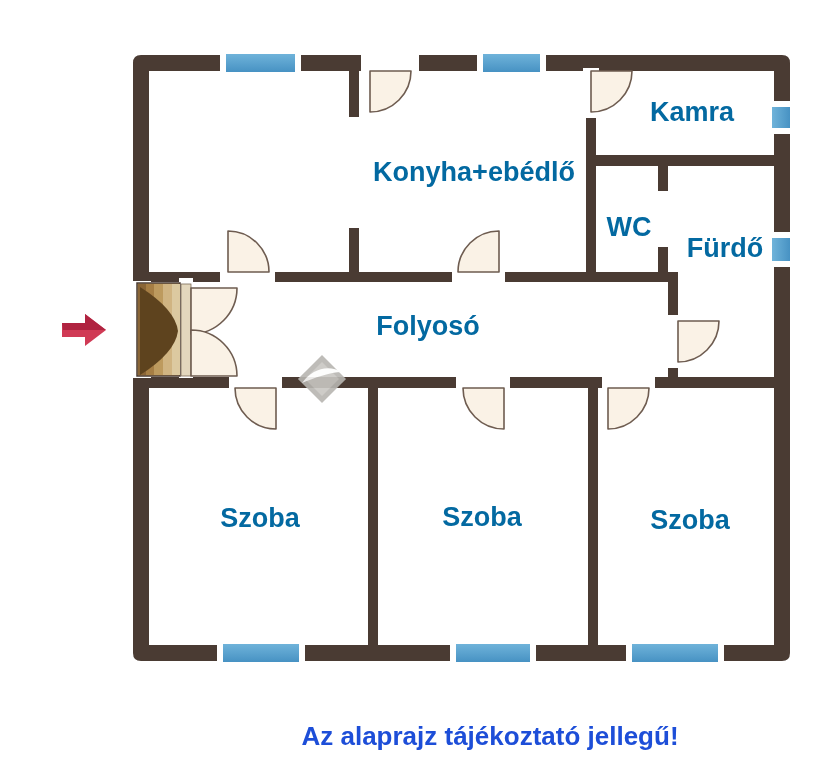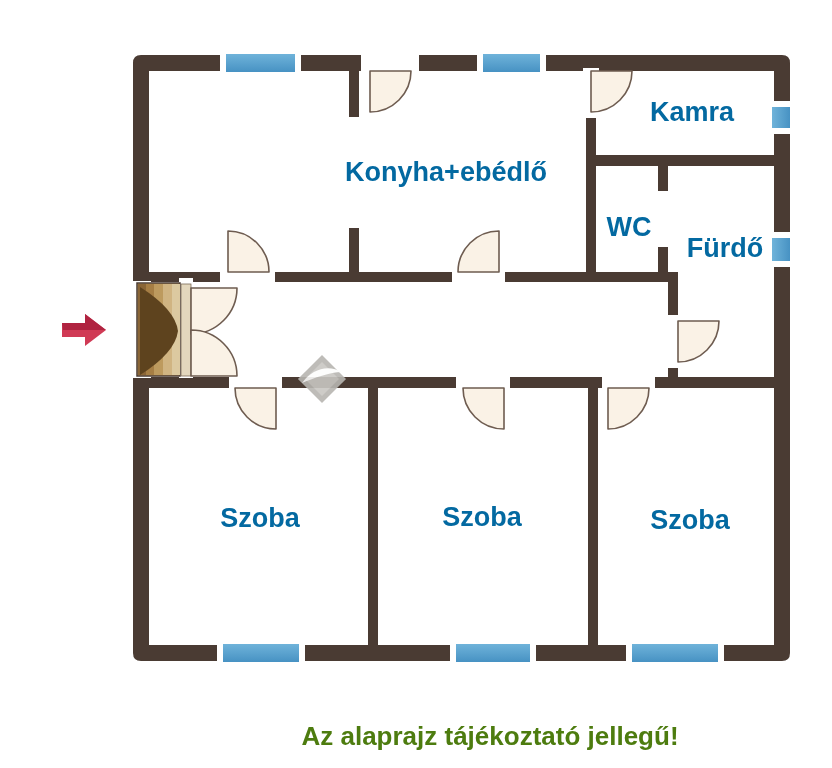--- a/index.html
+++ b/index.html
@@ -2,21 +2,21 @@
 <html><head>
 <meta charset="utf-8">
 <style>
   html,body{margin:0;padding:0;background:#ffffff;}
   #stage{position:relative;width:832px;height:768px;background:#ffffff;overflow:hidden;
          font-family:"Liberation Sans",sans-serif;}
   #plan-svg{position:absolute;left:0;top:0;}
   .lbl{position:absolute;transform:translate(-50%,-50%);
        font:700 27px "Liberation Sans",sans-serif;color:#0369a1;white-space:nowrap;}
   .caption{position:absolute;transform:translate(-50%,-50%);
-       font:700 26px "Liberation Sans",sans-serif;color:#4d7c0f;white-space:nowrap;}
+       font:700 26px "Liberation Sans",sans-serif;color:#1d4ed8;white-space:nowrap;}
   .wm-text{position:absolute;left:441px;top:371px;transform:translate(-50%,-50%);
        font-family:"Liberation Serif",serif;font-variant:small-caps;
        font-size:31px;letter-spacing:2px;color:#a6a39f;white-space:nowrap;}
   .wm-reg{font-size:12px;vertical-align:9px;letter-spacing:0;}
 </style>
 </head>
 <body>
 
 <div id="stage">
 
@@ -142,23 +142,24 @@
 
     <g opacity="0.9">
       <g transform="translate(322,379) rotate(45)">
         <rect x="-17" y="-17" width="34" height="34" fill="#b7b5b1"></rect>
         <rect x="-12" y="-12" width="24" height="24" fill="#c9c7c3"></rect>
       </g>
       <path d="M302,383 C312,369 328,364 342,372 C330,372 314,378 302,383 Z" fill="#fdfdfc"></path>
     </g>
   </svg>
 
-  <div class="lbl" style="left:446px;top:172px">Konyha+ebédlő</div>
+  <div class="lbl" style="left:474px;top:172px">Konyha+ebédlő</div>
   <div class="lbl" style="left:692px;top:112px">Kamra</div>
   <div class="lbl" style="left:629px;top:227px">WC</div>
   <div class="lbl" style="left:725px;top:248px">Fürdő</div>
+  <div class="lbl" style="left:428px;top:326px">Folyosó</div>
   <div class="lbl" style="left:260px;top:518px">Szoba</div>
   <div class="lbl" style="left:482px;top:517px">Szoba</div>
   <div class="lbl" style="left:690px;top:520px">Szoba</div>
 
 
   <div class="caption" style="left:490px;top:736px">Az alaprajz tájékoztató jellegű!</div>
 </div>
 
 </body></html>

